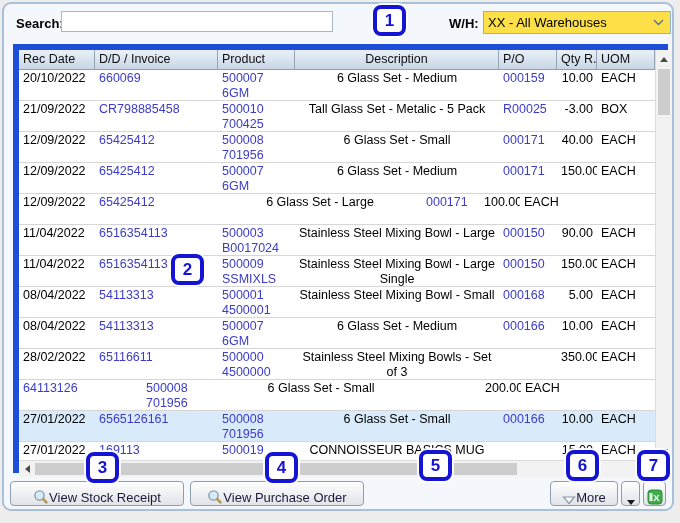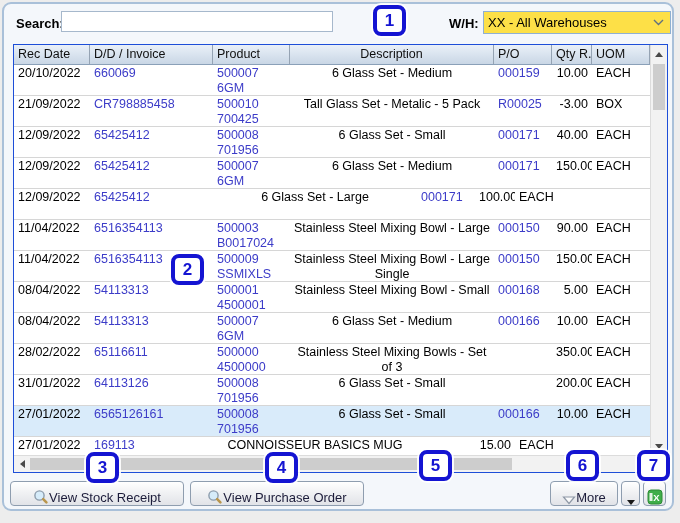--- a/index.html
+++ b/index.html
@@ -29,21 +29,21 @@
     box-sizing:border-box; border:1px solid #8fb0d2; background:#fde047;
     display:flex; align-items:center; font-size:13px; color:#000;
     padding:0 4px; cursor:default;
   }
   .wh-select .sel-text{ flex:1; overflow:hidden; white-space:nowrap; }
   .wh-select .chev{ width:11px; height:7px; margin-right:2px; }
 
   
   .grid{
     position:absolute; left:13px; top:44px; width:655px; height:429px;
-    box-sizing:border-box; border:1px solid #1d4ed8; background:#a16207;
+    box-sizing:border-box; border:6px solid #1d4ed8; background:#a16207;
   }
   .thead{
     position:absolute; left:0; top:0; width:636px; height:20px;
     display:flex; box-sizing:border-box;
     background:linear-gradient(180deg,#eaf0f8 0%,#dbe5f0 45%,#c9d6e5 100%);
     border-bottom:1px solid #8aa0b8;
   }
   .hcell{
     box-sizing:border-box; padding:2px 4px; font-size:12.5px; color:#101010;
     border-right:1px solid #95a3b3; overflow:hidden; white-space:nowrap;
@@ -253,21 +253,20 @@
           <div class="cell col-product blue">
             <div class="pline">500000</div>
             <div class="pline">4500000</div>
           </div>
           <div class="cell col-description">Stainless Steel Mixing Bowls - Set of 3</div>
           <div class="cell col-po blue"></div>
           <div class="cell col-qty">350.00</div>
           <div class="cell col-uom">EACH</div>
         </div>
         <div class="trow">
-          <div class="cell col-rec-date">31/01/2022</div>
           <div class="cell col-invoice blue">64113126</div>
           <div class="cell col-product blue">
             <div class="pline">500008</div>
             <div class="pline">701956</div>
           </div>
           <div class="cell col-description">6 Glass Set - Small</div>
           <div class="cell col-po blue"></div>
           <div class="cell col-qty">200.00</div>
           <div class="cell col-uom">EACH</div>
         </div>
@@ -279,20 +278,23 @@
             <div class="pline">701956</div>
           </div>
           <div class="cell col-description">6 Glass Set - Small</div>
           <div class="cell col-po blue">000166</div>
           <div class="cell col-qty">10.00</div>
           <div class="cell col-uom">EACH</div>
         </div>
         <div class="trow">
           <div class="cell col-rec-date">27/01/2022</div>
           <div class="cell col-invoice blue">169113</div>
+          <div class="cell col-product blue">
+            <div class="pline">500019</div>
+          </div>
           <div class="cell col-description">CONNOISSEUR BASICS MUG</div>
           <div class="cell col-po blue"></div>
           <div class="cell col-qty">15.00</div>
           <div class="cell col-uom">EACH</div>
         </div>
       </div>
 
     <div class="vscroll">
       <div class="sbtn up">
           <div class="tri tri-up"></div>

